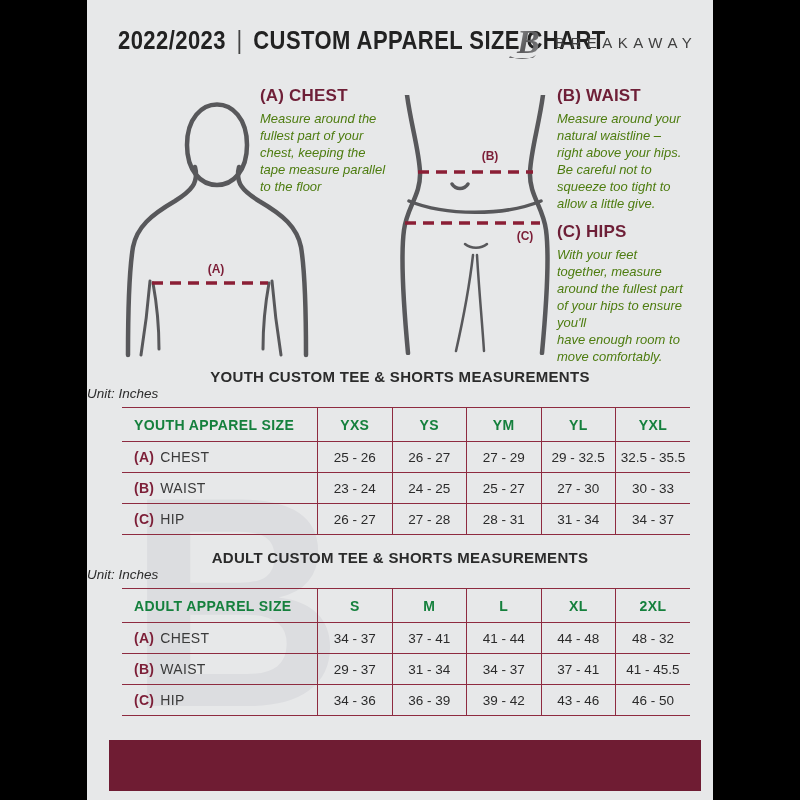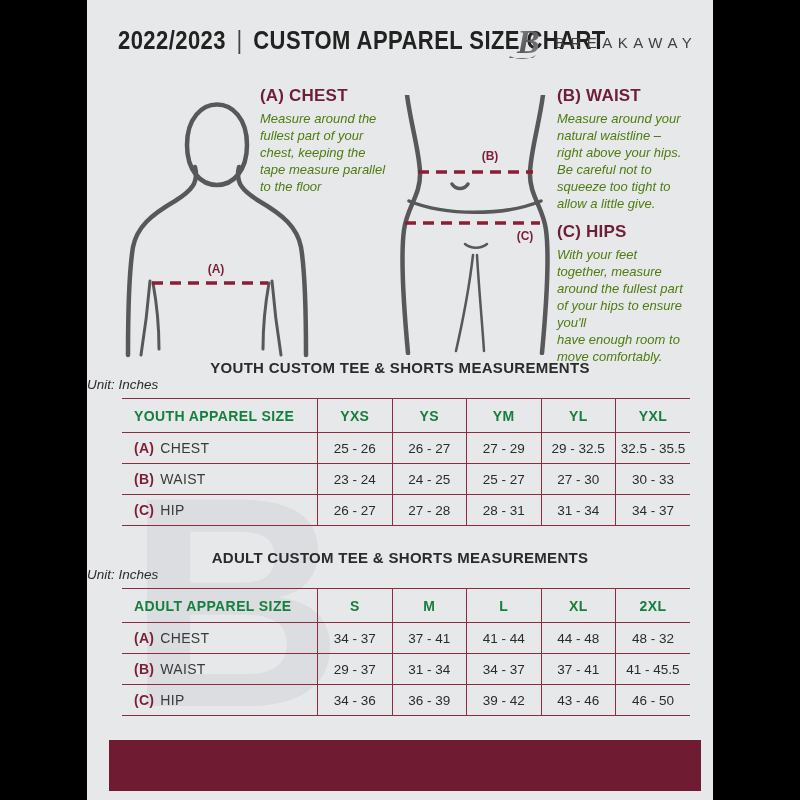--- a/index.html
+++ b/index.html
@@ -119,21 +119,21 @@
 
       <div class="g-head" style="left:470px;top:222px">(C) HIPS</div>
       <div class="g-body" style="left:470px;top:246px;width:162px">With your feet
 together, measure
 around the fullest part
 of your hips to ensure
 you'll
 have enough room to
 move comfortably.</div>
 
-      <div class="tbl-wrap" style="top:359px">
+      <div class="tbl-wrap" style="top:368px">
         <div class="tbl-title">YOUTH CUSTOM TEE &amp; SHORTS MEASUREMENTS</div>
         <div class="tbl-unit">Unit: Inches</div>
         <table>
           <tbody>
               <tr class="head">
             <td class="lbl">YOUTH APPAREL SIZE</td>
             <td>YXS</td>
             <td>YS</td>
             <td>YM</td>
             <td>YL</td>

